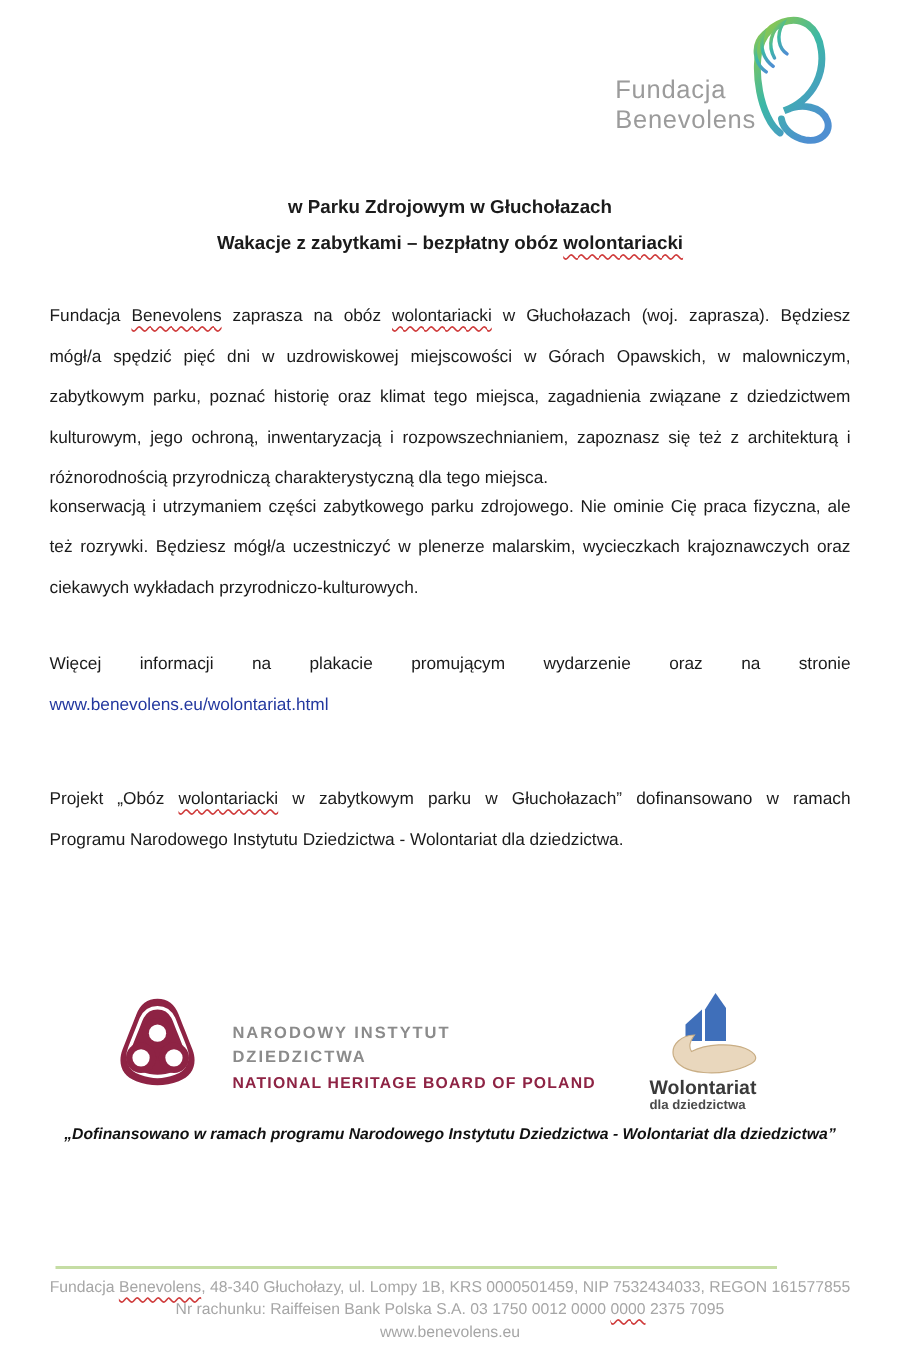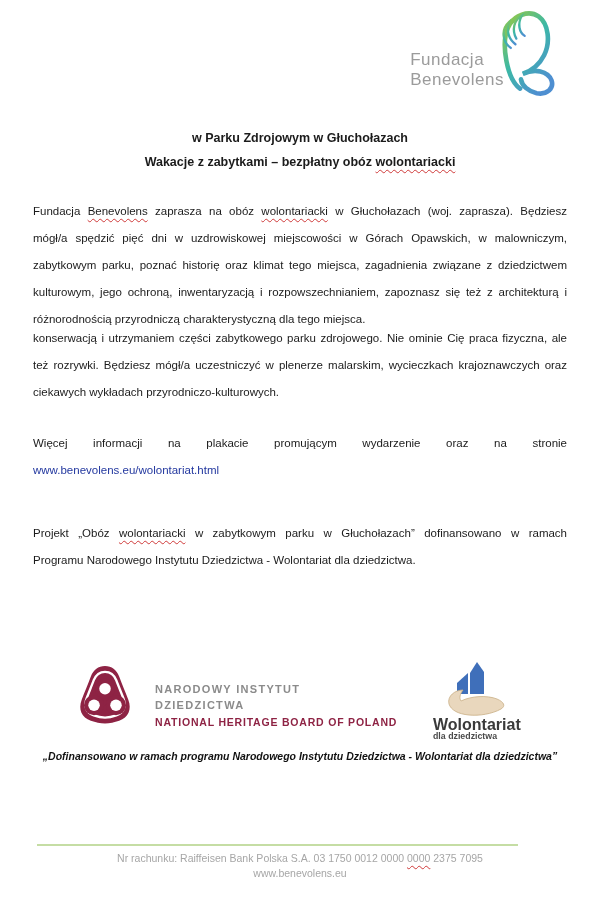--- a/index.html
+++ b/index.html
@@ -24,21 +24,21 @@
   .doclink{color:#23389f;cursor:pointer;}
   
   .logos{position:absolute;top:660px;left:33px;right:33px;height:92px;}
   .nid{position:absolute;left:40px;top:2px;display:flex;align-items:center;}
   .nid svg{display:block;}
   .nid-text{margin-left:18px;padding-top:14px;}
   .nid-l1,.nid-l2{font-weight:bold;color:#8b8b8b;font-size:11px;line-height:16px;letter-spacing:1.3px;}
   .nid-l3{color:#8e2344;font-size:10.5px;letter-spacing:.8px;margin-top:3px;font-weight:bold;}
   .wol{position:absolute;left:400px;top:0;width:110px;}
   .wol svg{display:block;margin-left:10px;}
-  .wol-l1{font-weight:bold;color:#3a3a3a;font-size:16px;line-height:13px;margin-top:2px;}
+  .wol-l1{font-weight:bold;color:#3a3a3a;font-size:13px;line-height:13px;margin-top:2px;}
   .wol-l2{font-weight:bold;color:#4a4a4a;font-size:8.8px;line-height:10px;}
   
   .quote{position:absolute;top:750px;left:20px;right:20px;text-align:center;
          font-weight:bold;font-style:italic;font-size:10.5px;color:#111;}
   
   .sep{position:absolute;top:844px;left:37px;width:481px;height:2px;background:#c5dda4;}
   .footer{position:absolute;top:851px;left:0;right:0;text-align:center;
           color:#a6a6a6;font-size:10.5px;line-height:15px;}
 </style>
 </head>
@@ -124,17 +124,18 @@
       <div class="wol-l1">Wolontariat</div>
       <div class="wol-l2">dla dziedzictwa</div>
     </div>
 
   </div>
 
   <div class="quote">„Dofinansowano w ramach programu Narodowego Instytutu Dziedzictwa - Wolontariat dla dziedzictwa”</div>
 
   <div class="sep"></div>
   <div class="footer">
+    <div><span>Fundacja </span><span class="sp">Benevolens</span><span>, 48-340 Głuchołazy, ul. Lompy 1B, KRS 0000501459, NIP 7532434033, REGON 161577855</span></div>
     <div><span>Nr rachunku: Raiffeisen Bank Polska S.A. 03 1750 0012 0000 </span><span class="sp">0000</span><span> 2375 7095</span></div>
     <div>www.benevolens.eu</div>
   </div>
 
 </div>
 
 </body></html>

